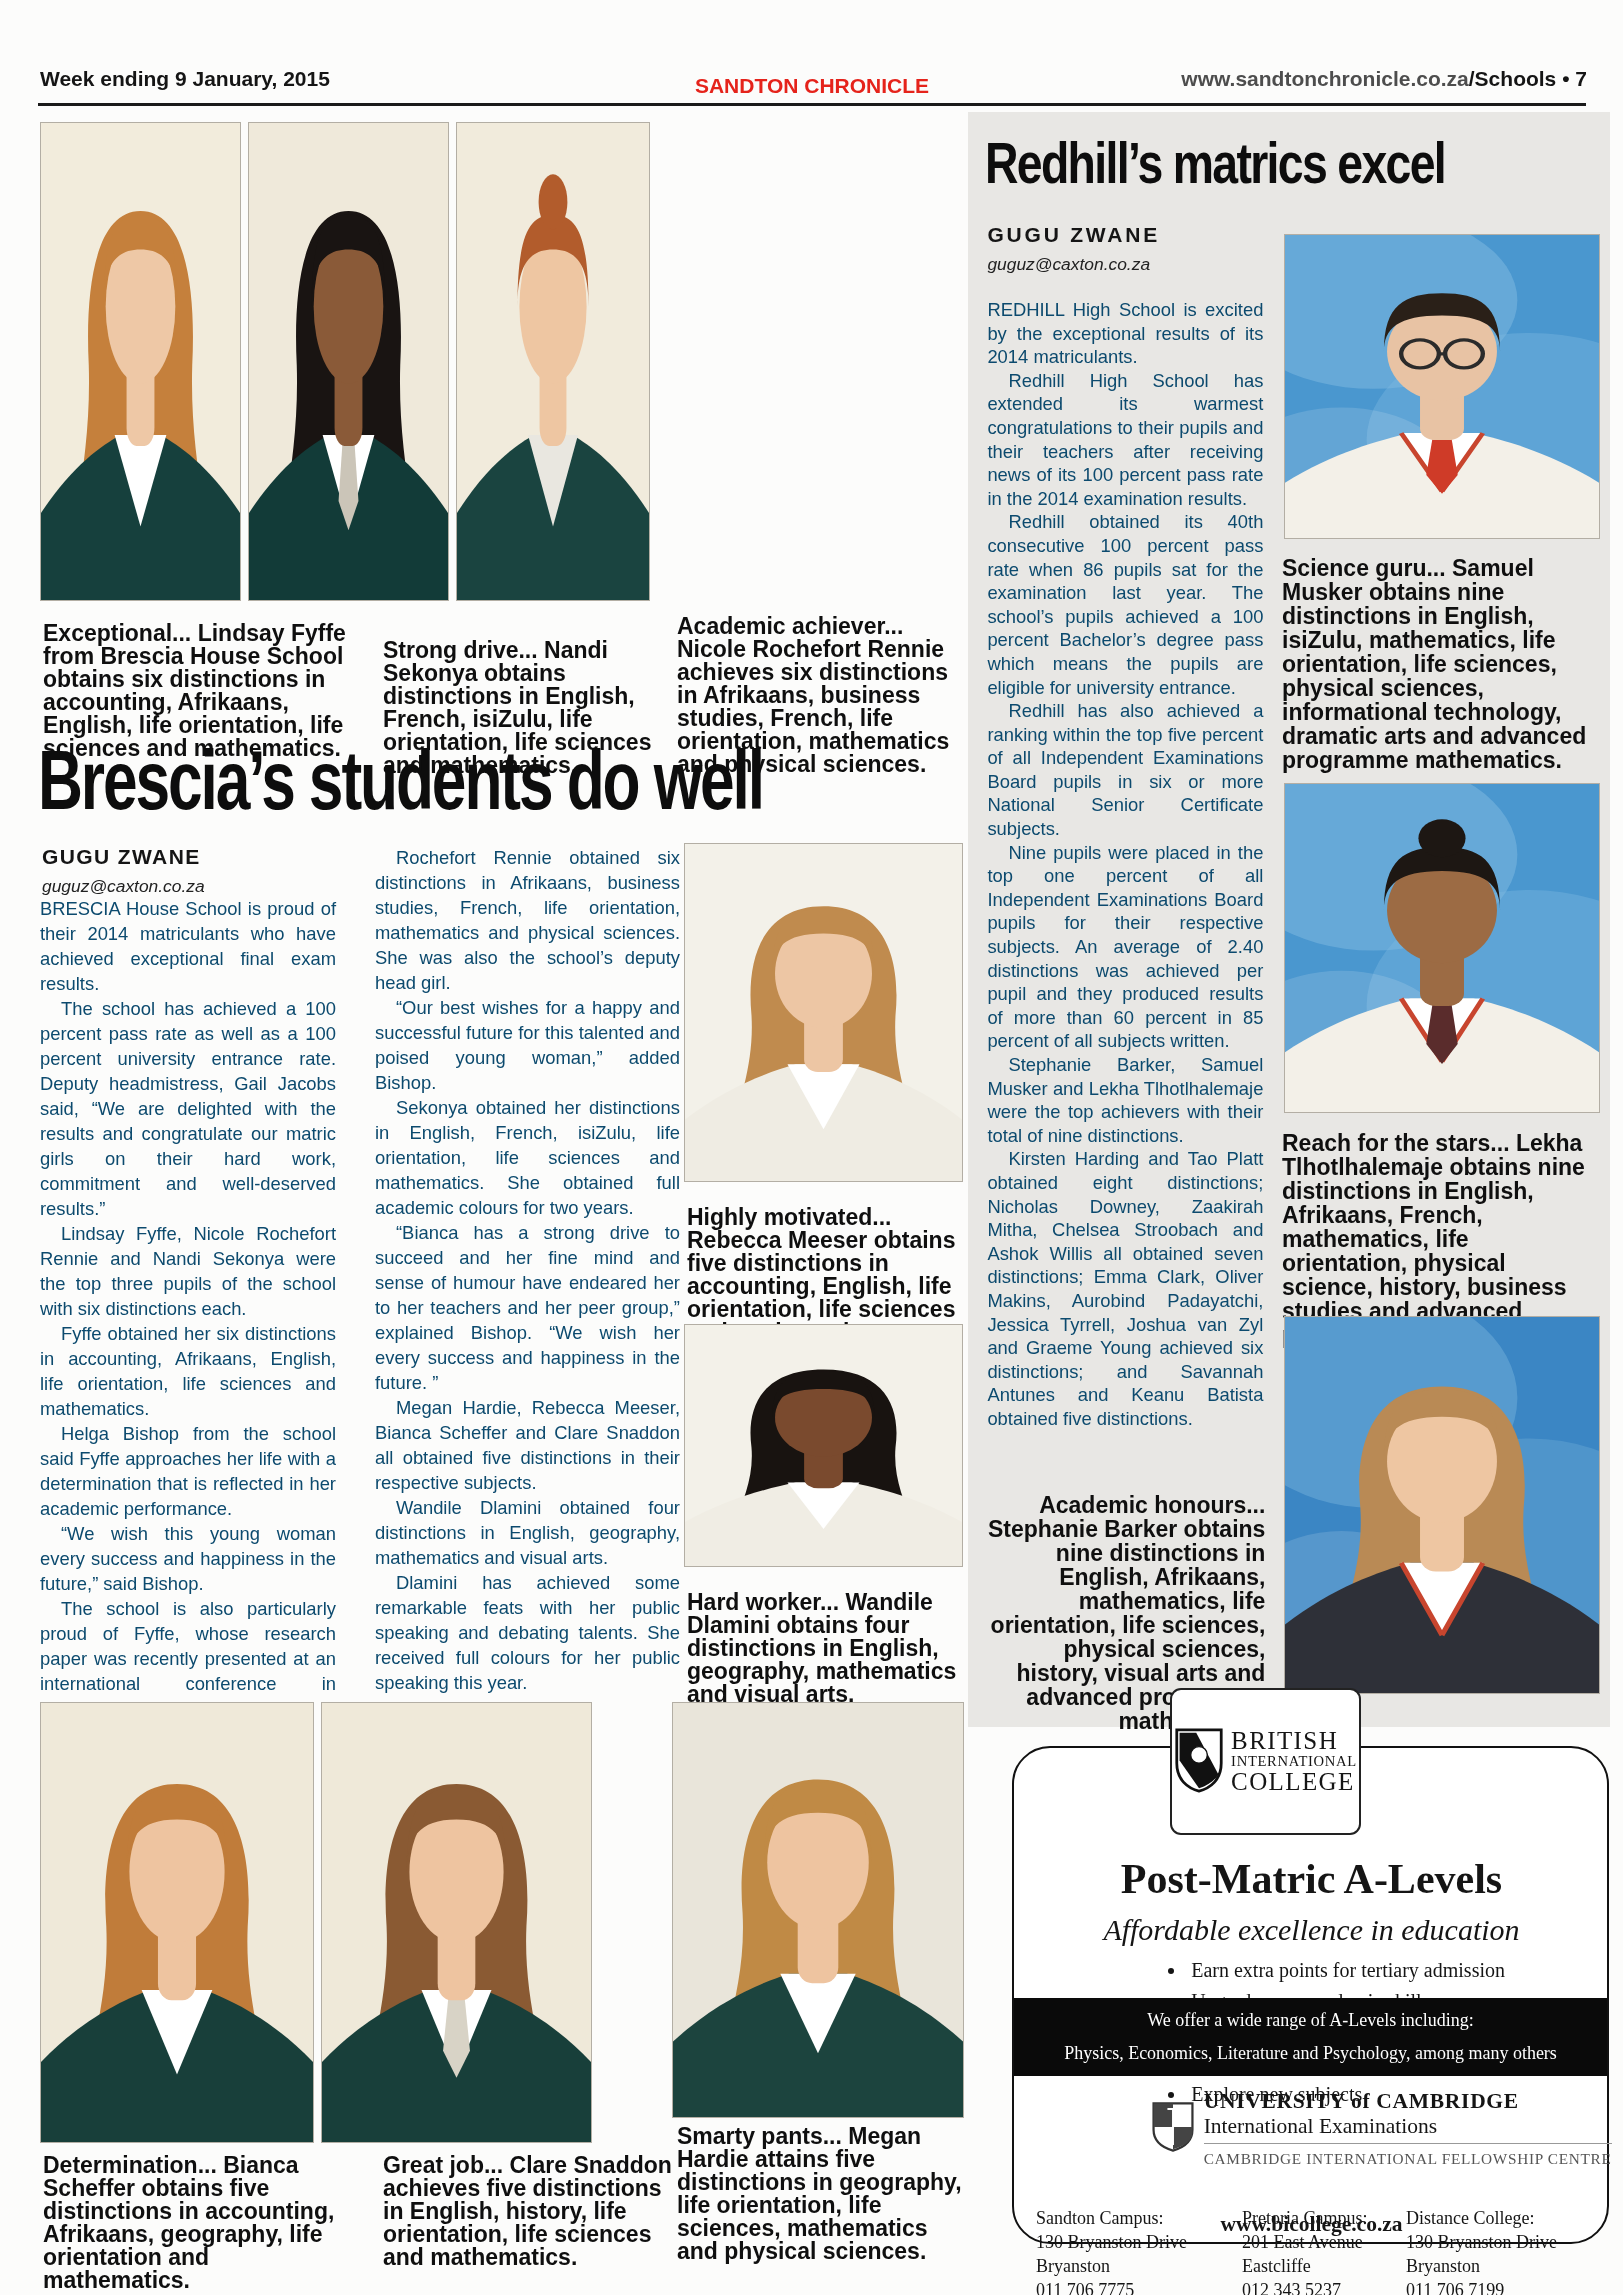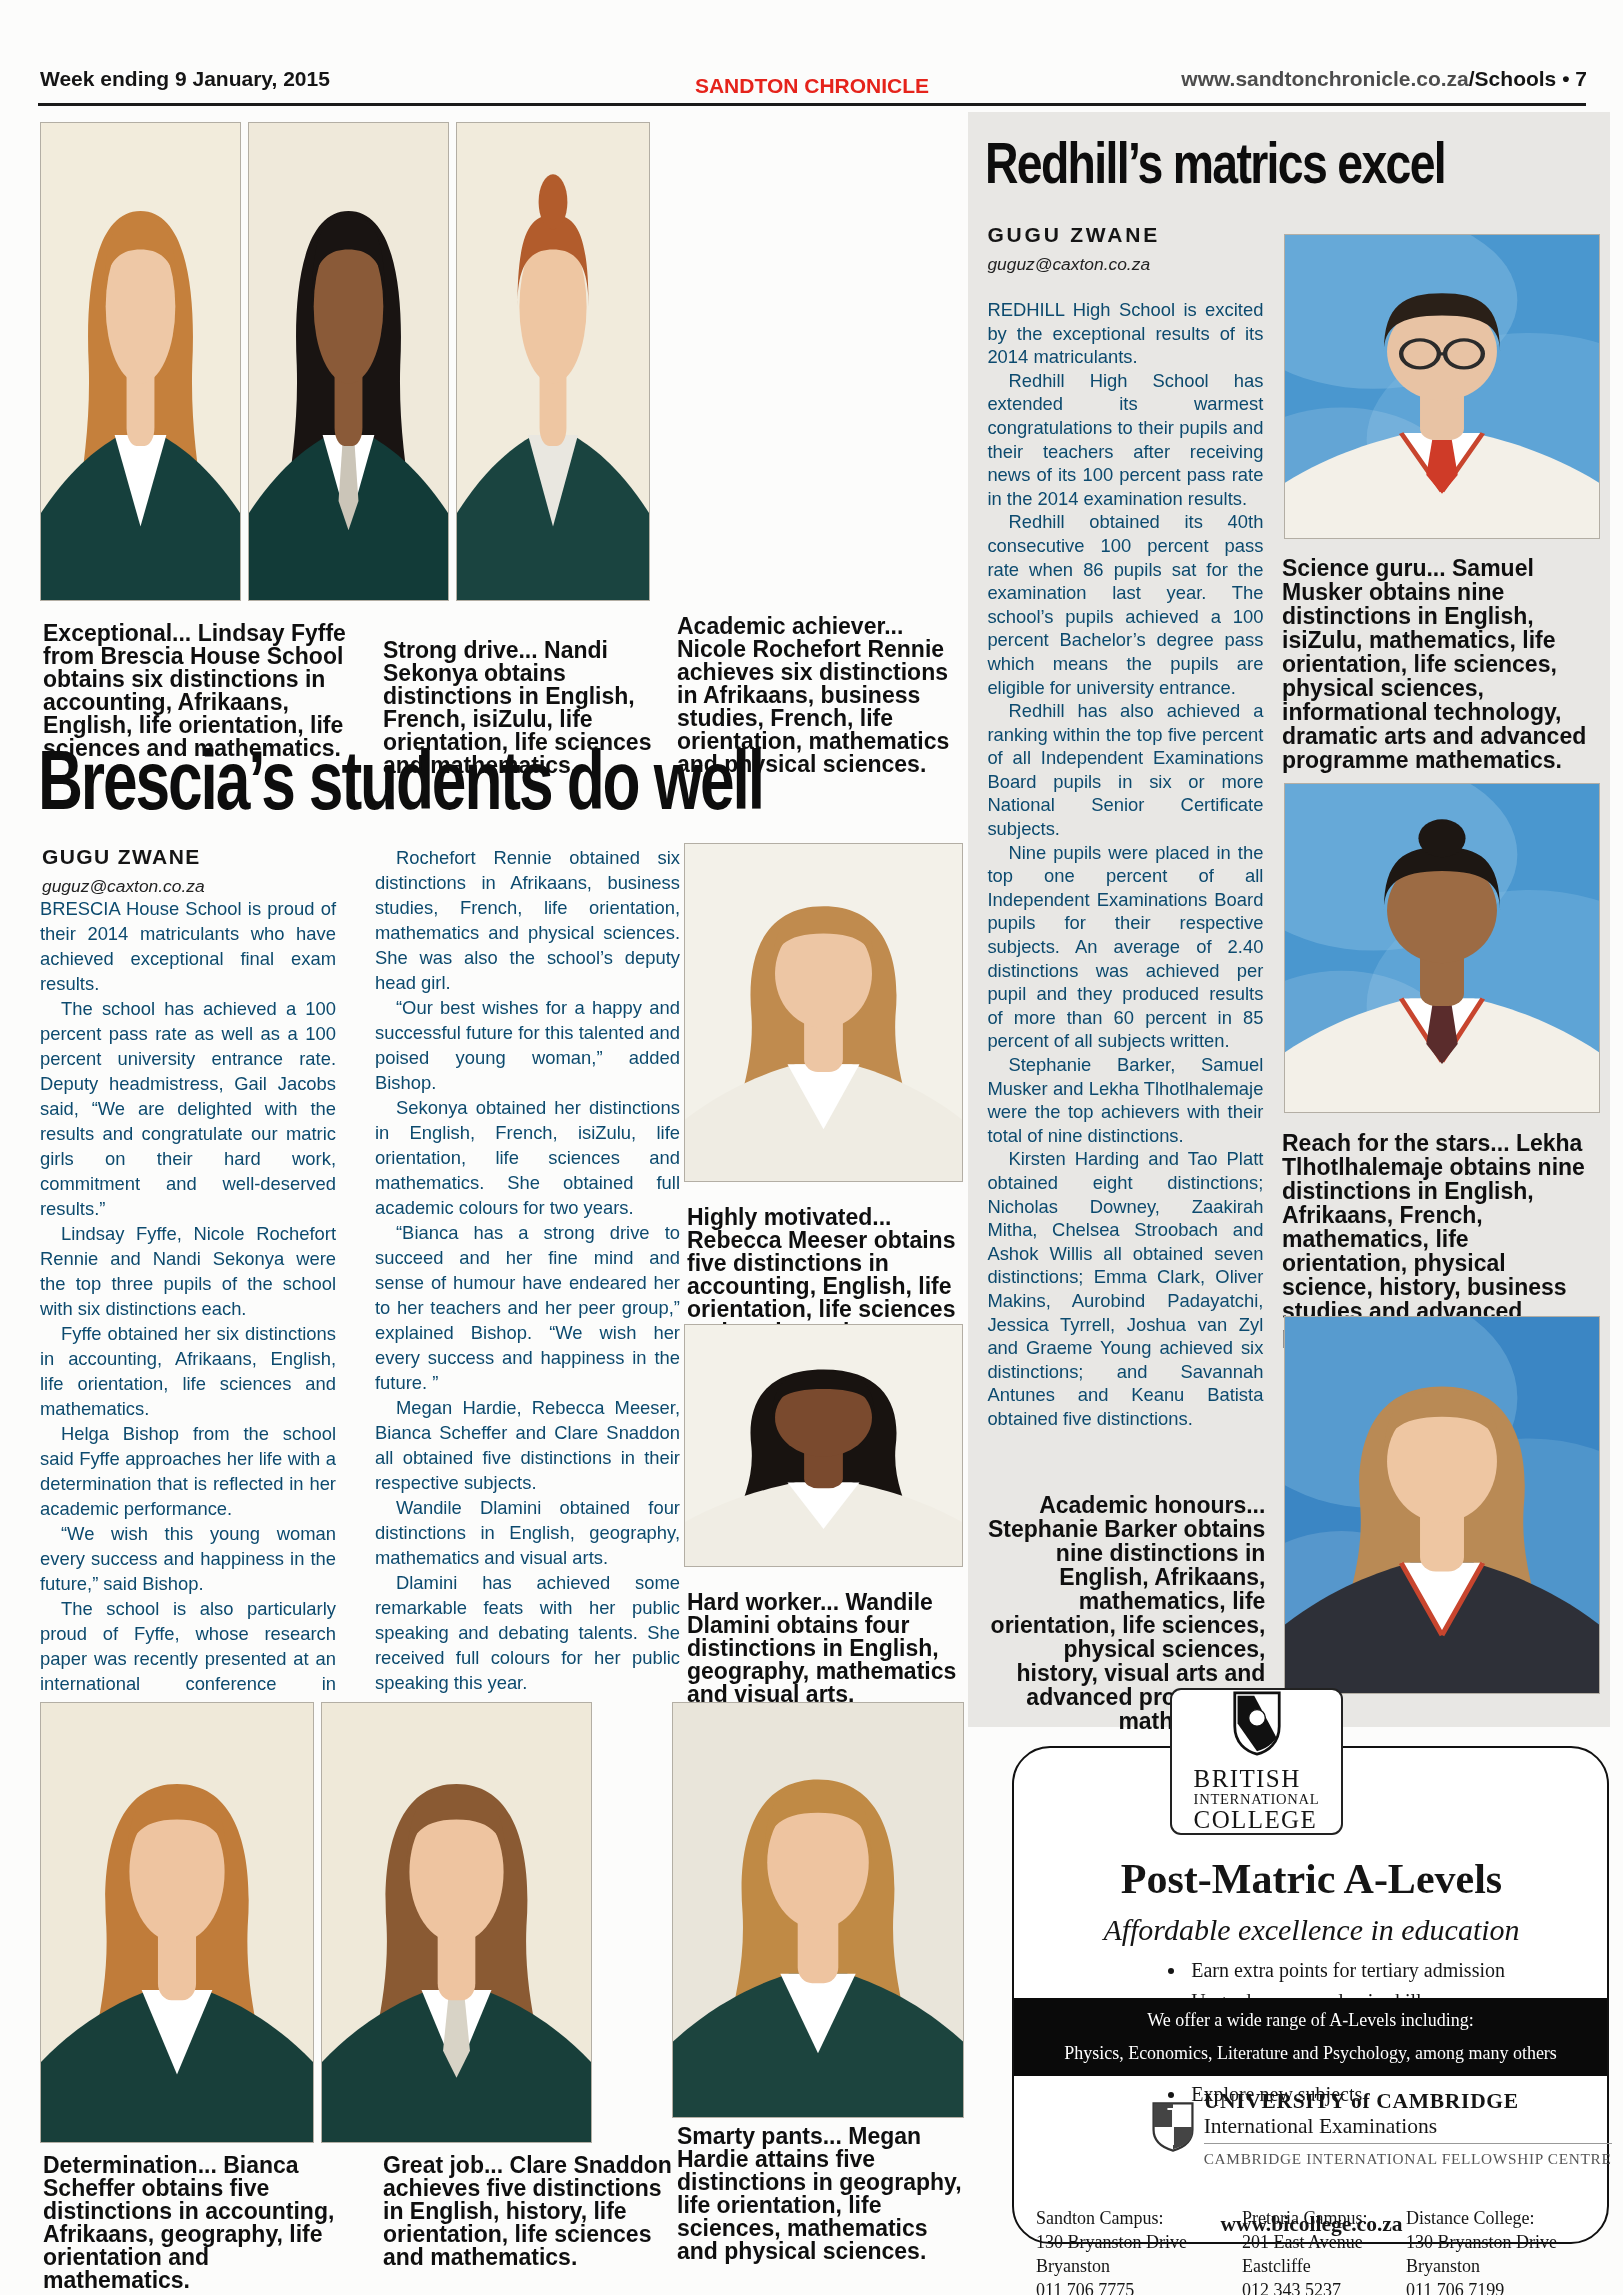--- a/index.html
+++ b/index.html
@@ -260,21 +260,21 @@
           <path d="M37,85 L50,110 M63,85 L50,110" stroke="#c8452e" stroke-width="1.6" fill="none"></path>
           <rect x="43" y="64" width="14" height="24" rx="5" fill="#eec6a2"></rect>
           <ellipse cx="50" cy="50" rx="17.5" ry="21" fill="#eec6a2"></ellipse>
           <path d="M31.5,50 C31.5,30 38,25 50,25 C62,25 68.5,30 68.5,50 C68.5,40 64,34.5 50,34.5 C36,34.5 31.5,40 31.5,50 Z" fill="#b98a55"></path>
         </svg>
       </div>
   </div>
 
   <div class="abs ad-box" style="left:1012px;top:1746px;width:597px;height:498px;"></div>
 
-  <div class="abs ad-logo" style="left:1170px;top:1688px;width:173px;height:147px;flex-direction:column;">
+  <div class="abs ad-logo" style="left:1170px;top:1688px;width:191px;height:147px;">
     <span>
       <svg width="50" height="67" viewBox="0 0 36 48">
         <path d="M2,2 L34,2 L34,26 C34,38 26,44 18,46 C10,44 2,38 2,26 Z" fill="#fff" stroke="#111" stroke-width="2"></path>
         <path d="M4,4 L16,4 L32,34 C29,39 24,42 18,44 L4,24 Z" fill="#111"></path>
         <circle cx="18" cy="20" r="6" fill="#fff" stroke="#111" stroke-width="1"></circle>
       </svg>
     </span>
     <span class="ad-logo-lines">
       <div class="ad-logo-l1">BRITISH</div>
       <div class="ad-logo-l2">INTERNATIONAL</div>

